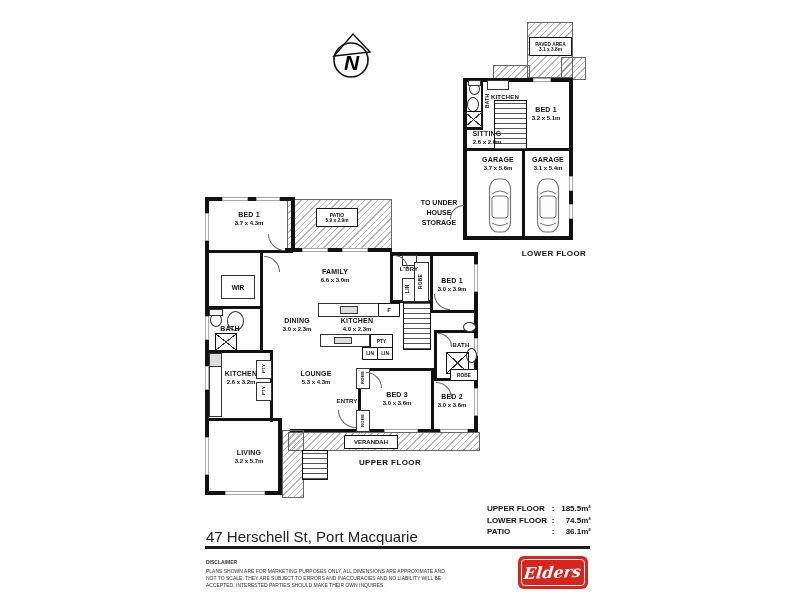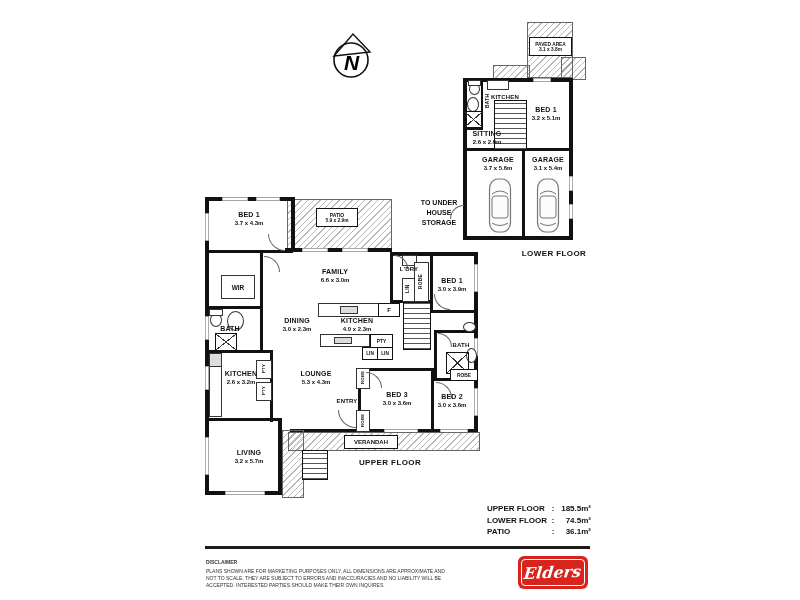--- a/index.html
+++ b/index.html
@@ -296,20 +296,21 @@
       <span class="asep">:</span>
       <span class="aval">74.5m²</span>
     </div>
     <div class="arow">
       <span class="alab">PATIO</span>
       <span class="asep">:</span>
       <span class="aval">36.1m²</span>
     </div>
   </div>
 
+  <div id="address">47 Herschell St, Port Macquarie</div>
   <div id="addr-line"></div>
 
   <div id="disc-h">DISCLAIMER</div>
   <div id="disc-b">PLANS SHOWN ARE FOR MARKETING PURPOSES ONLY, ALL DIMENSIONS ARE APPROXIMATE AND
 NOT TO SCALE. THEY ARE SUBJECT TO ERRORS AND INACCURACIES AND NO LIABILITY WILL BE
 ACCEPTED. INTERESTED PARTIES SHOULD MAKE THEIR OWN INQUIRES.</div>
 
   <div id="elders">
     <div class="inner"></div>
     <div class="txt">Elders</div>

